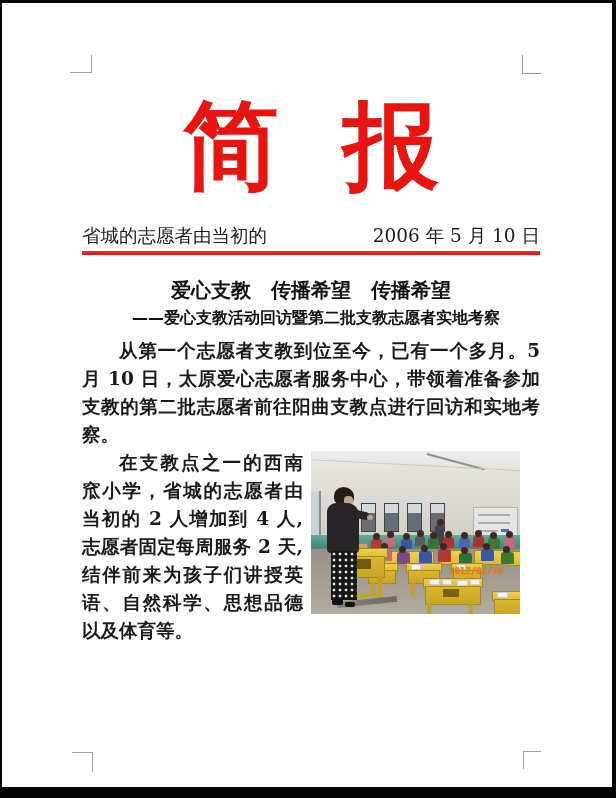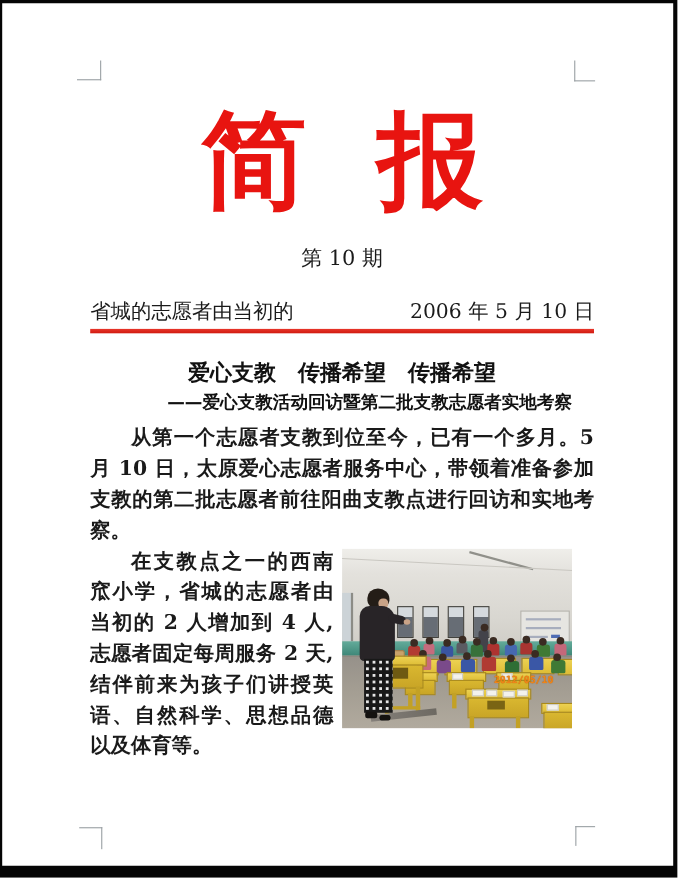--- a/index.html
+++ b/index.html
@@ -19,21 +19,21 @@
   .content{width:458px;margin-left:80px;}
   .masthead{margin-top:90px;display:flex;justify-content:center;gap:64px;
     color:#e81410;font-size:96px;line-height:106px;font-weight:bold;
     font-family:"DejaVu Serif", serif;}
   .issue{margin-top:24px;text-align:center;font-size:19px;line-height:24px;}
   .header-row{margin-top:26px;display:flex;justify-content:space-between;align-items:baseline;
     font-size:18.5px;line-height:22px;}
   .red-rule{margin-top:4px;height:4px;background:linear-gradient(180deg,#e8362b 0%,#d0190f 100%);}
   .headline{margin-top:21px;text-align:center;font-size:20px;line-height:28px;font-weight:bold;
     font-family:"DejaVu Sans", sans-serif;color:#111;}
-  .subhead{text-align:center;font-size:16px;line-height:28px;font-weight:bold;
+  .subhead{text-align:left;font-size:16px;line-height:28px;font-weight:bold;
     font-family:"DejaVu Sans", sans-serif;color:#111;padding-left:50px;}
   .body{margin-top:5px;font-size:18.5px;line-height:28px;text-align:justify;}
   .para{margin:0;text-indent:2em;font-weight:bold;}
 
   
   .photo{float:right;width:209px;height:163px;margin:2px 20px 4px 8px;position:relative;overflow:hidden;
     background:linear-gradient(180deg,#efeeea 0%,#e3e1dc 14%,#d8d6d0 40%,#cdcac3 60%);}
   .ph{position:absolute;}
   .teal{left:0;right:0;top:84px;height:13px;background:linear-gradient(180deg,#63ab9a,#3f8778);}
   .floor{left:0;right:0;top:97px;bottom:0;border-top:1px solid #7b766c;
@@ -59,21 +59,20 @@
   <div class="crop bl"></div>
   <div class="crop br"></div>
 
   <div class="content">
 
     <div class="masthead">
       <span>简</span>
       <span>报</span>
     </div>
 
-    <div class="issue">第 10 期</div>
 
     <div class="header-row">
       <span>省城的志愿者由当初的</span>
       <span>2006 年 5 月 10 日</span>
     </div>
 
     <div class="red-rule"></div>
 
     <div class="headline">爱心支教　传播希望　传播希望</div>
     <div class="subhead">——爱心支教活动回访暨第二批支教志愿者实地考察</div>

